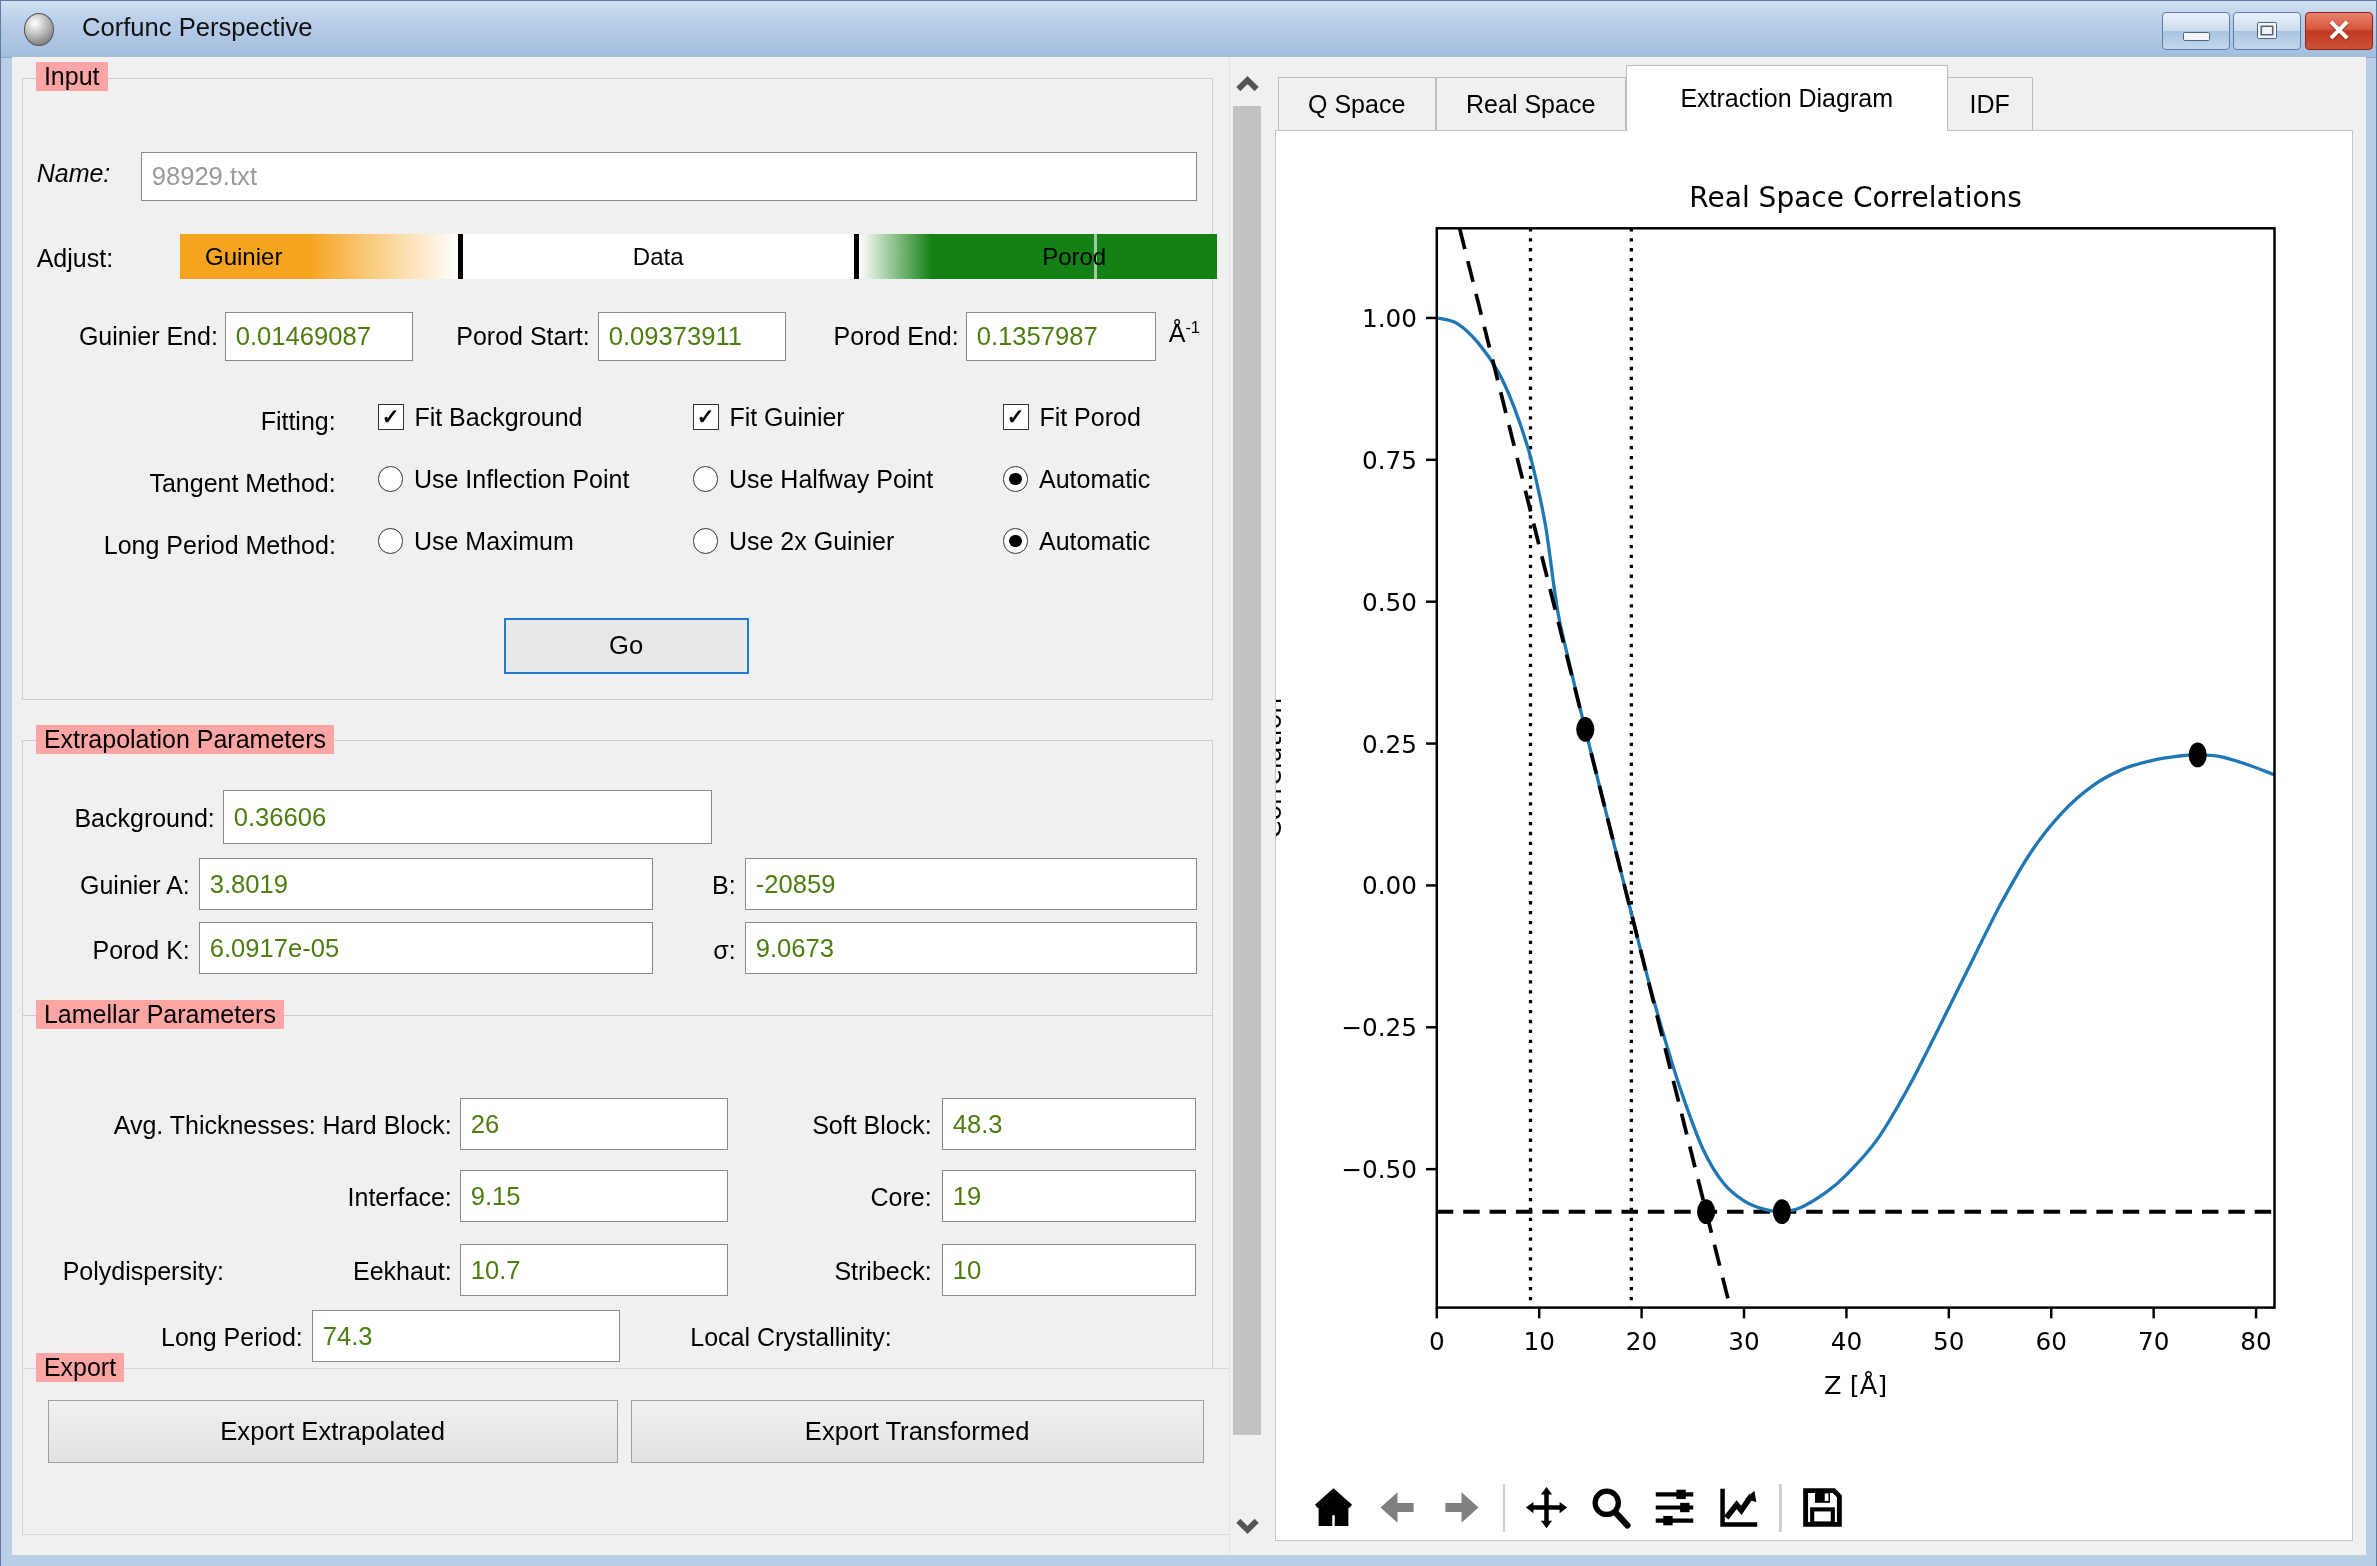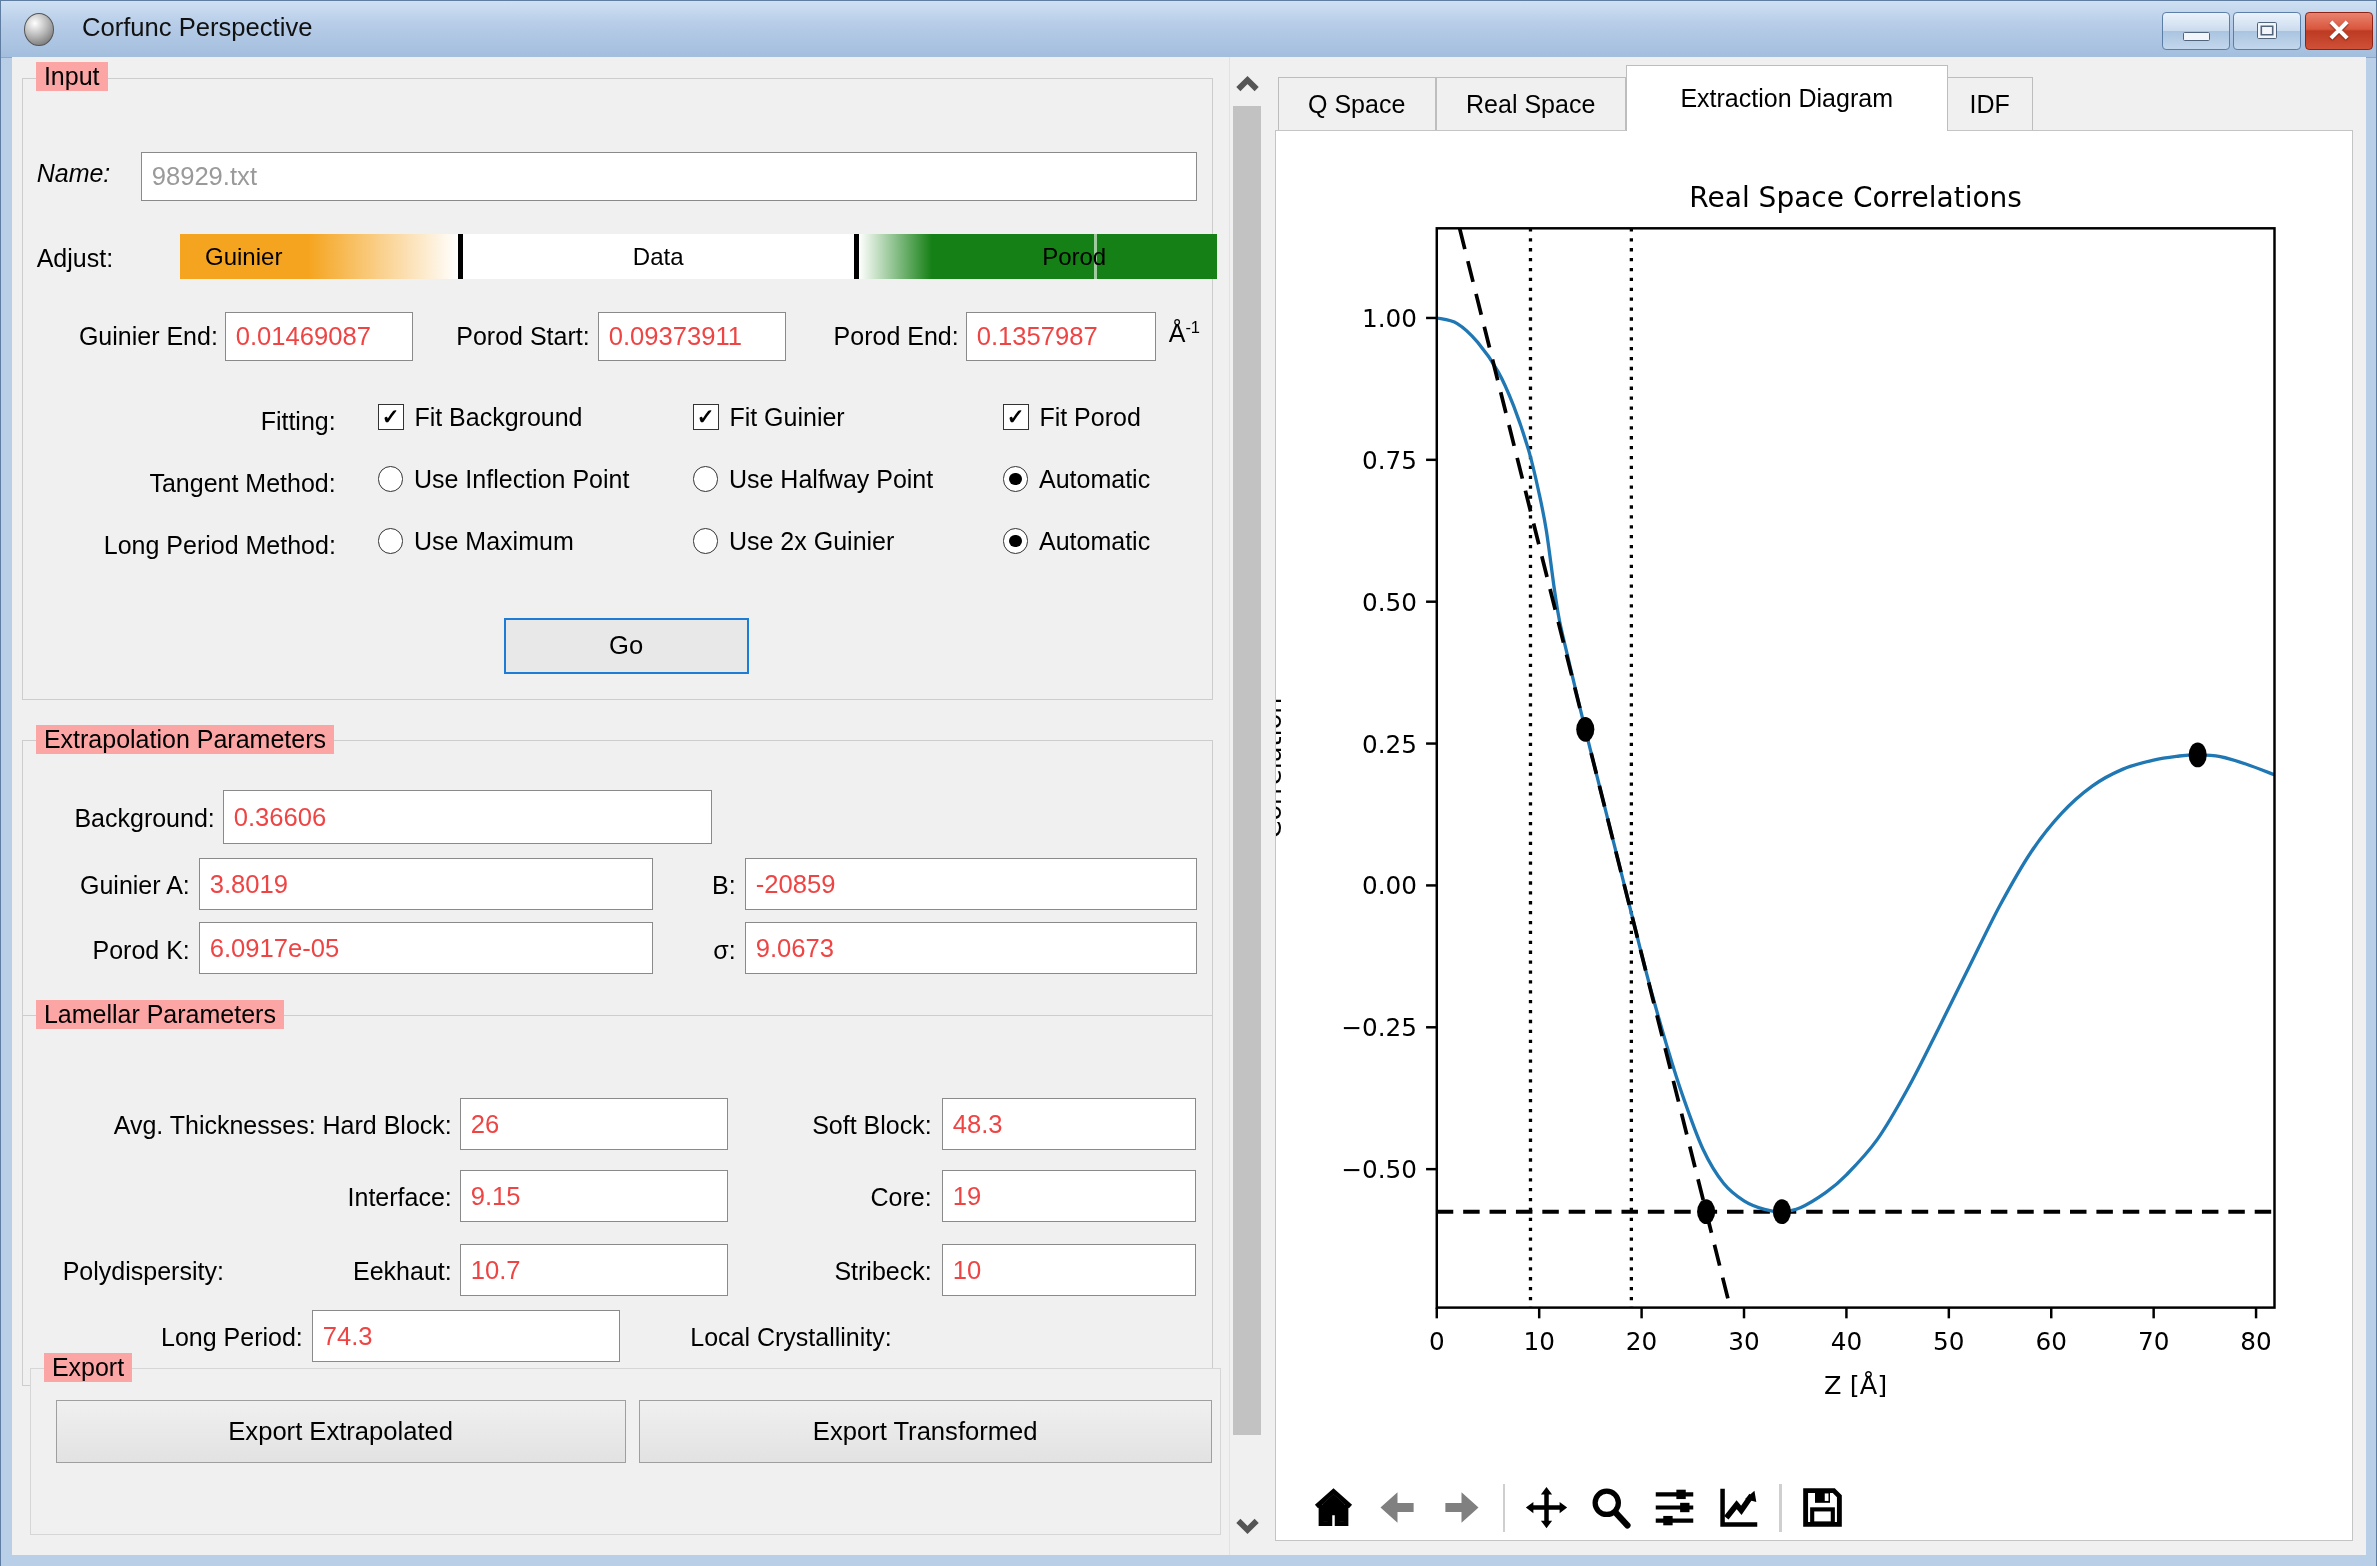--- a/index.html
+++ b/index.html
@@ -20,21 +20,21 @@
   #btn-max .box{width:18px;height:15px;background:#f2f6fa;border:1.6px solid #50657c;border-radius:1.6px;box-shadow:inset 0 0 0 2.5px #f2f6fa, inset 0 0 0 4.1px #50657c;}
   #btn-close .x{color:#fff;font-size:30px;font-weight:bold;line-height:30px;text-shadow:0 0.8px 1.6px #7a1a0c;}
   
   #client{position:absolute;left:10.7px;top:56px;width:2354px;height:1498px;background:#f0f0f0;}
   
   .grp{position:absolute;border:0.8px solid #cdcdcd;background:#f0f0f0;}
   .grp-title{position:absolute;top:-16.5px;left:13px;background:#fca5a5;padding:0 8.2px;font-size:25px;color:#000;}
   .lbl{position:absolute;font-size:25px;color:#000;white-space:nowrap;}
   .r{text-align:right;}
   .field{position:absolute;background:#fff;border:1.6px solid #8a8a8a;box-sizing:border-box;
-    font-size:25.6px;color:#ef4444;display:flex;align-items:center;padding-left:10px;white-space:nowrap;overflow:hidden;}
+    font-size:25.6px;color:#4d7c0f;display:flex;align-items:center;padding-left:10px;white-space:nowrap;overflow:hidden;}
   .field.ghost{color:#9a9a9a;}
   
   #adjust-bar{position:absolute;left:157px;top:155px;width:1037px;height:45px;}
   #adjust-bar .seg{position:absolute;top:0;height:45px;}
   #adjust-bar .slabel{position:absolute;top:0;height:45px;line-height:45px;font-size:24px;text-align:center;color:#000;}
   
   .opt{position:absolute;display:flex;align-items:center;gap:10.7px;font-size:25px;color:#000;}
   .cb{width:26px;height:26px;background:#fff;border:1.6px solid #333;box-sizing:border-box;
       display:flex;align-items:center;justify-content:center;font-size:21.4px;font-weight:bold;color:#fff;}
   .cb.on{color:#000;}
@@ -204,21 +204,21 @@
         <div class="lbl r" style="left:272px;top:241px;width:157px;">Eekhaut:</div>
         <div class="field" style="left:437px;top:228px;width:268px;height:52px;">10.7</div>
         <div class="lbl r" style="left:746px;top:241px;width:163px;">Stribeck:</div>
         <div class="field" style="left:919px;top:228px;width:254px;height:52px;">10</div>
 
         <div class="lbl r" style="left:4.1px;top:307px;width:276px;">Long Period:</div>
         <div class="field" style="left:289px;top:294px;width:308px;height:52px;">74.3</div>
         <div class="lbl r" style="left:627px;top:307px;width:242px;">Local Crystallinity:</div>
       </div>
 
-      <div class="grp" style="left:18px;top:1311px;width:1189px;height:165px;border-color:#d6d6d6;">
+      <div class="grp" style="left:10px;top:1311px;width:1189px;height:165px;border-color:#d6d6d6;padding-left:35px;">
         <div class="grp-title">Export</div>
         <div class="btn" style="left:608px;top:30.5px;width:573px;height:63px;">Export Transformed</div>
         <div class="btn" style="left:25px;top:30.5px;width:570px;height:63px;">Export Extrapolated</div>
       </div>
     </div>
 
     <div id="scrollbar">
       <svg class="sb-arrow" style="top:18px;" viewBox="0 0 30 24">
         <polyline points="4,17 15,6 26,17" fill="none" stroke="#555" stroke-width="7"></polyline>
       </svg>

